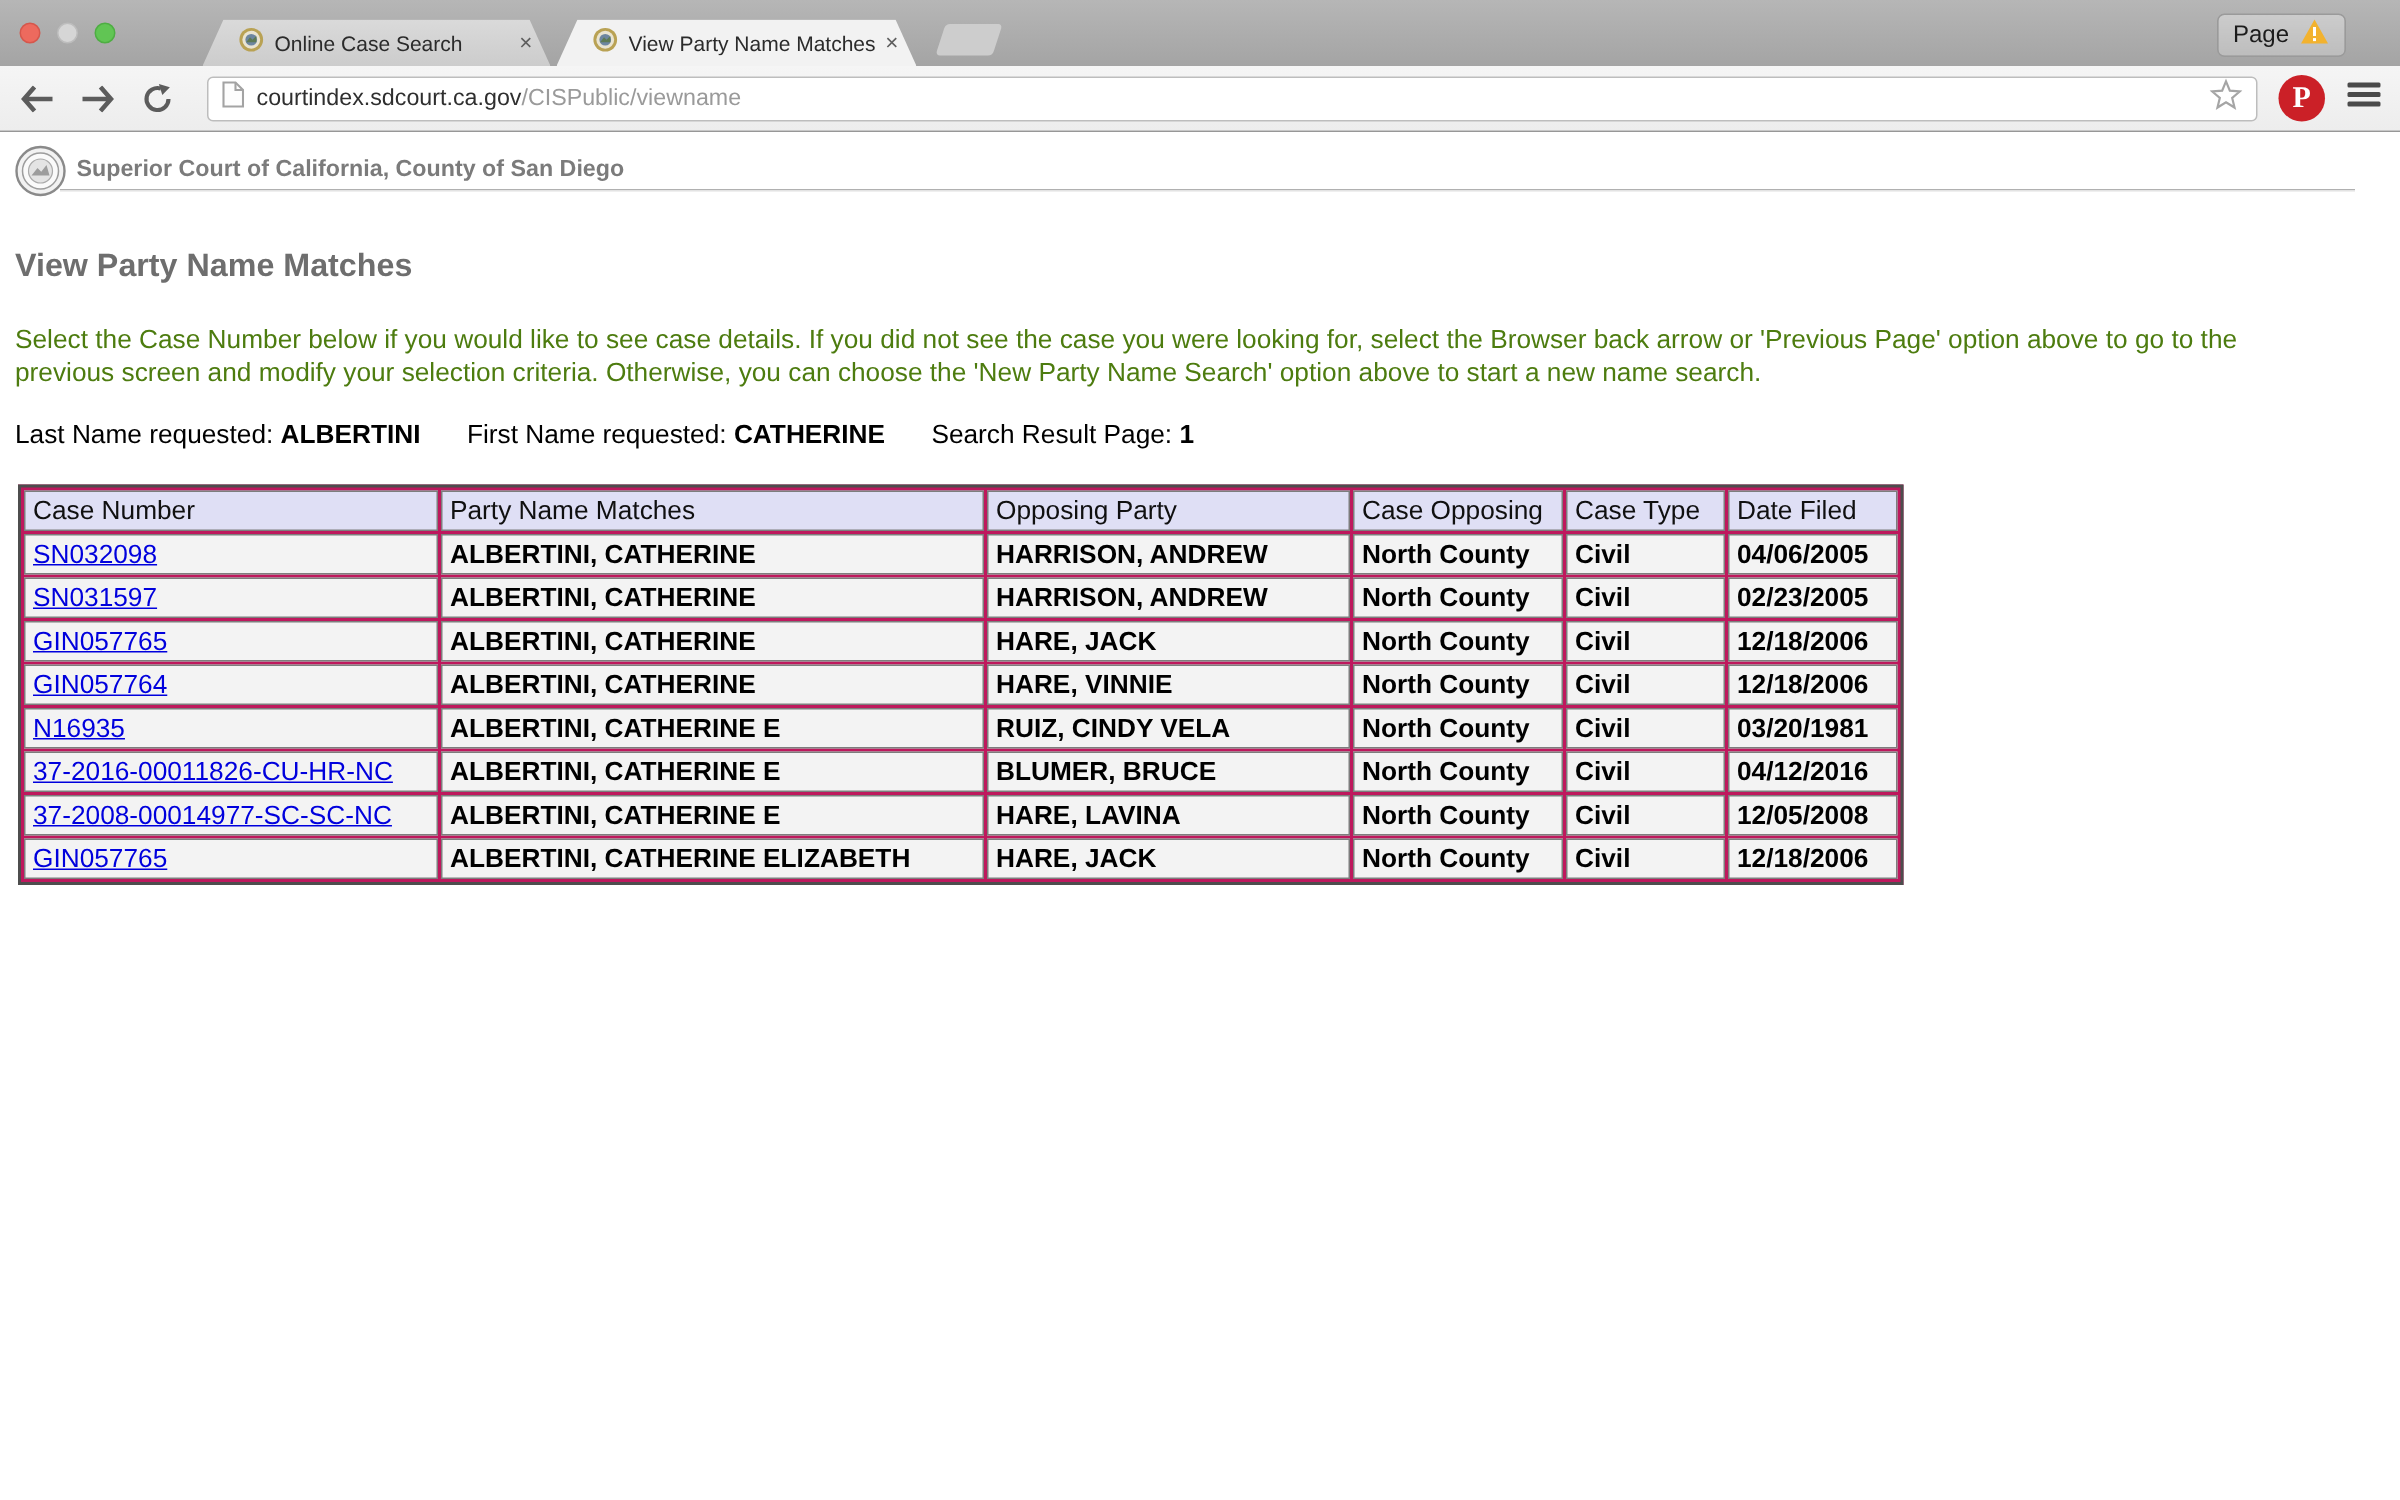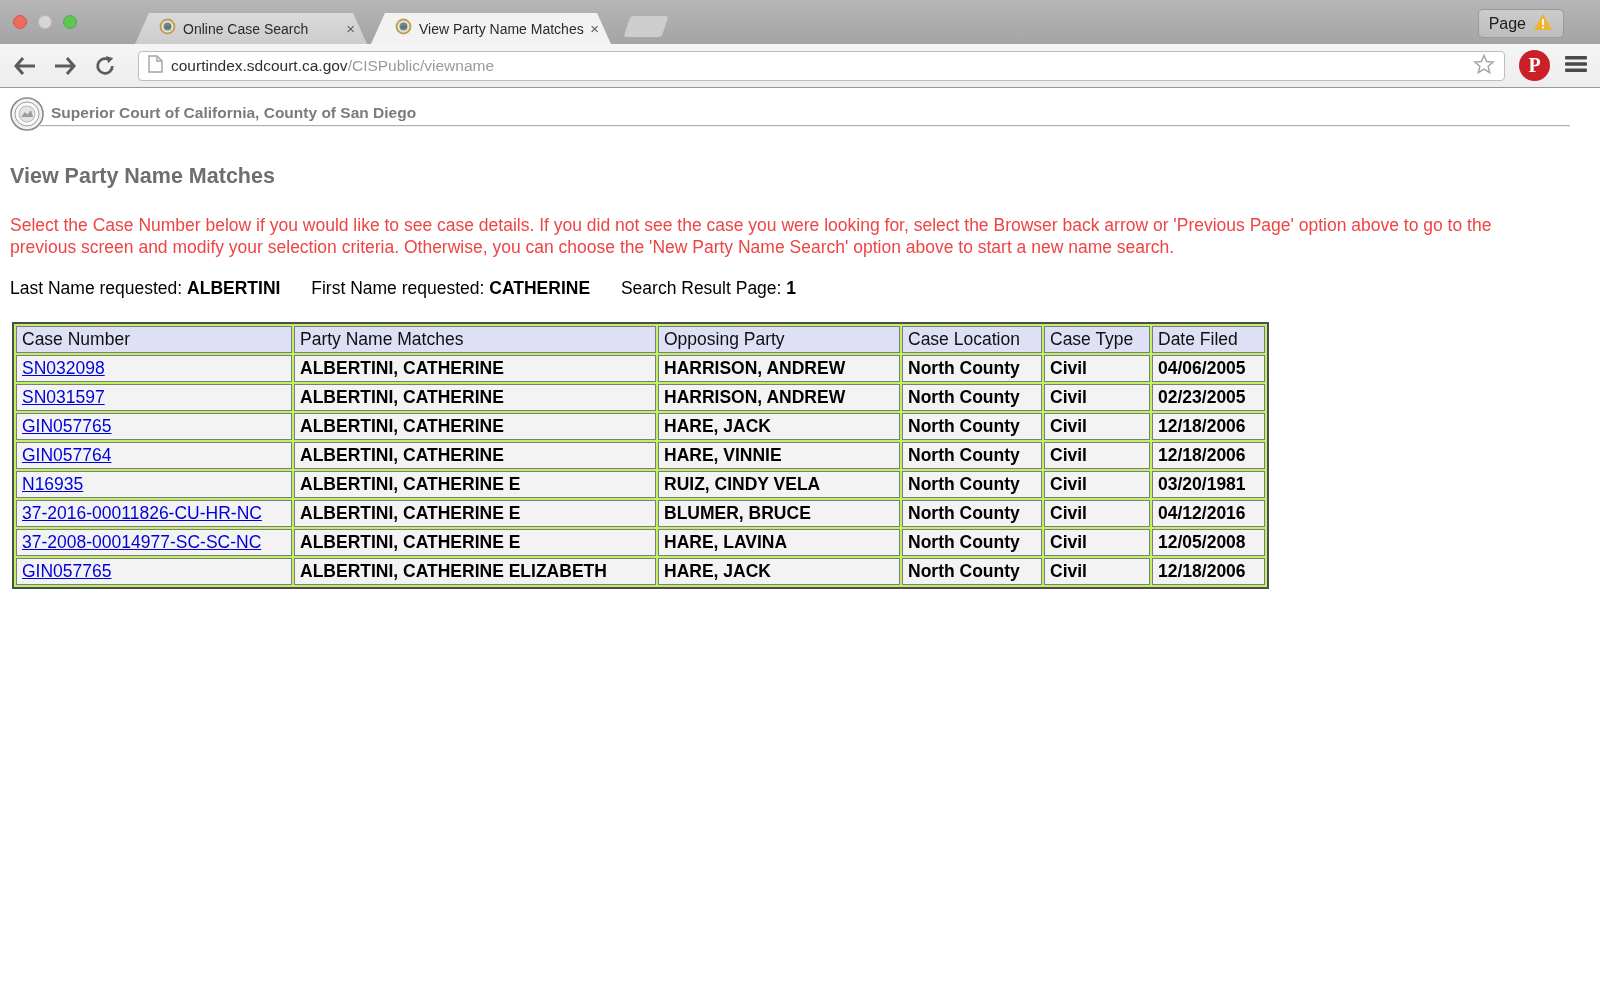--- a/index.html
+++ b/index.html
@@ -47,29 +47,29 @@
   .seal { flex: 0 0 auto; }
   .site-title { font-size: 15.5px; font-weight: bold; color: #7b7b7b; margin-top: 8px; }
   .header-rule { border: 0; border-top: 1px solid #b0b0b0; border-bottom: 1px solid #efefef;
                  margin: -11px 20px 0 30px; }
 
   .nav-links { margin: 32px 0 0 12px; display: flex; gap: 19px; }
   .nav-links a { font-size: 16px; font-weight: bold; color: #0000dd; text-decoration: underline; }
 
   .page-heading { margin: 37px 0 0 0; font-size: 21.5px; font-weight: bold; color: #6e6e6e; }
 
-  .instructions { margin-top: 25px; font-size: 17.5px; color: #ef4444; line-height: 22px; max-width: 1515px; }
+  .instructions { margin-top: 25px; font-size: 17.5px; color: #4d7c0f; line-height: 22px; max-width: 1515px; }
 
   .request-line { margin-top: 20px; font-size: 17.5px; color: #000000; }
   .request-line .seg { margin-right: 26px; }
   .request-line b { font-weight: bold; }
 
   
   table.results { margin: 23px 0 0 2px; border-collapse: separate; border-spacing: 2px;
-                  border: 2px solid #4d4d4d; background: #bef264; table-layout: fixed; width: 1257px; }
+                  border: 2px solid #4d4d4d; background: #be185d; table-layout: fixed; width: 1257px; }
   .results th, .results td { border: 1px solid #7d7d7d; padding: 1px 5px; text-align: left;
                              font-size: 17.5px; white-space: nowrap; overflow: hidden; height: 27px; }
   .results th { background: #dfdff5; font-weight: normal; color: #101010; }
   .results td { background: #f3f3f3; font-weight: bold; color: #000000; }
   .results th:nth-child(1), .results td:nth-child(1) { width: 276px; }
   .results th:nth-child(2), .results td:nth-child(2) { width: 362px; }
   .results th:nth-child(3), .results td:nth-child(3) { width: 242px; }
   .results th:nth-child(4), .results td:nth-child(4) { width: 140px; }
   .results th:nth-child(5), .results td:nth-child(5) { width: 106px; }
   .results th:nth-child(6), .results td:nth-child(6) { width: 113px; }
@@ -195,21 +195,21 @@
     <span class="seg"><span>First Name requested:</span> <b>CATHERINE</b></span>
     <span class="seg"><span>Search Result Page:</span> <b>1</b></span>
   </p>
 
   <table class="results">
     <thead>
       <tr>
           <th>Case Number</th>
           <th>Party Name Matches</th>
           <th>Opposing Party</th>
-          <th>Case Location</th>
+          <th>Case Opposing</th>
           <th>Case Type</th>
           <th>Date Filed</th>
         </tr>
     </thead>
     <tbody>
 
   <tr>
     <td class="case-cell"><a href="#" class="case-link">SN032098</a></td>
     <td class="party">ALBERTINI, CATHERINE</td>
     <td class="opposing">HARRISON, ANDREW</td>

